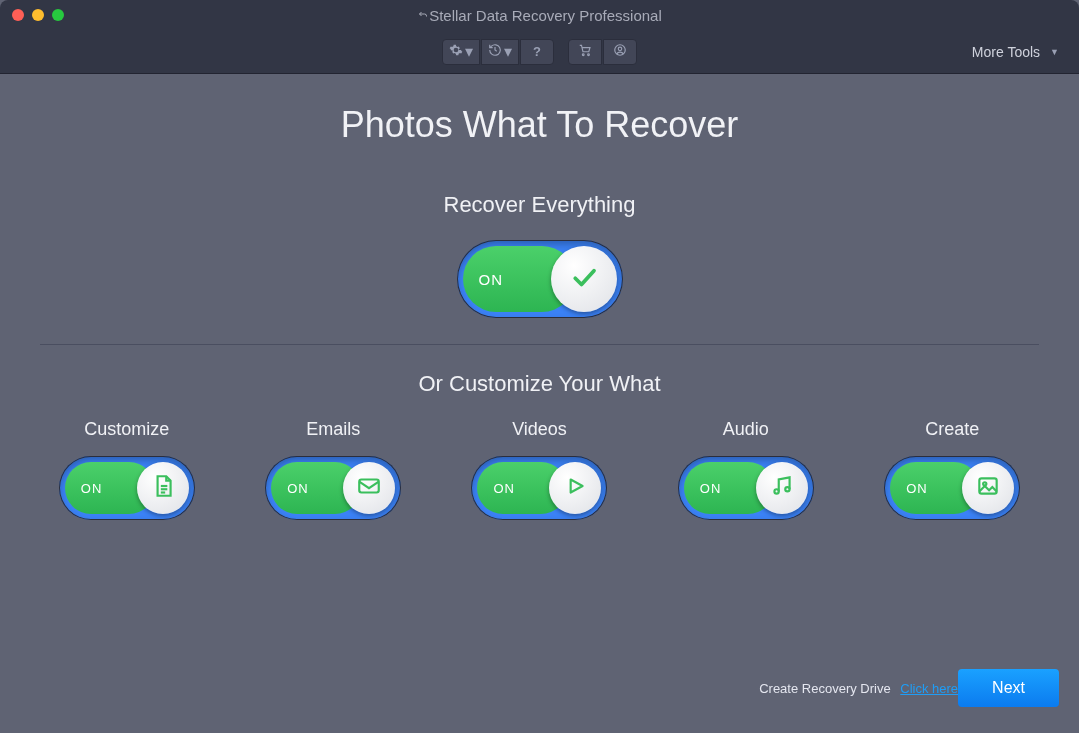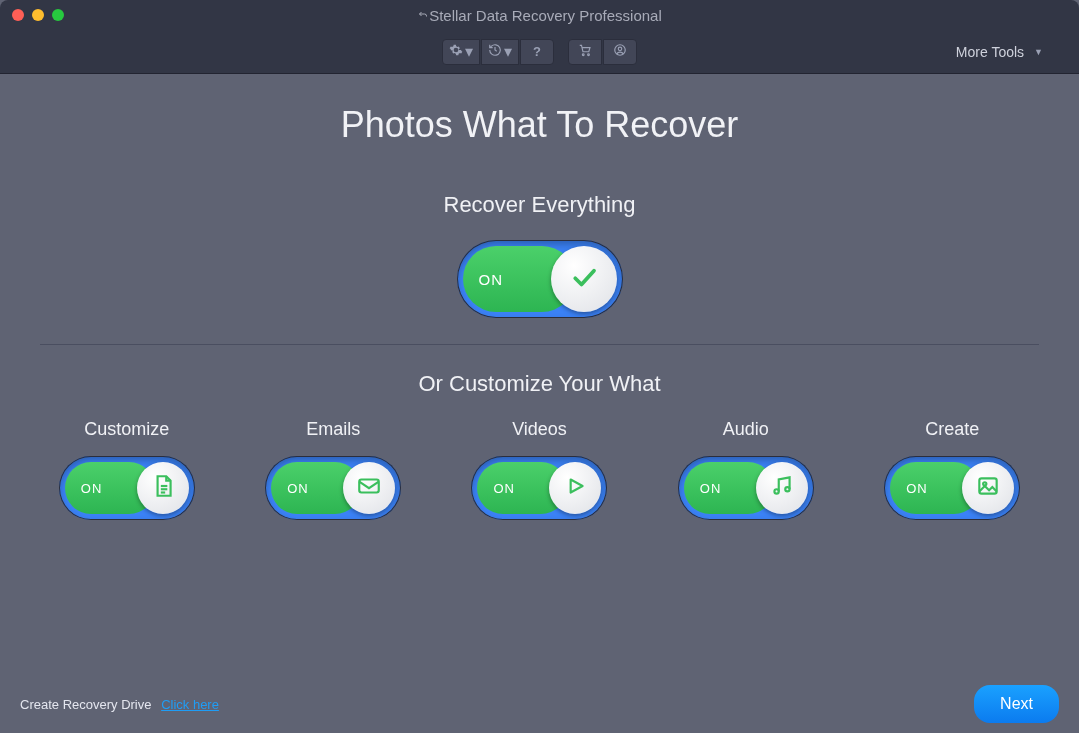--- a/index.html
+++ b/index.html
@@ -64,21 +64,21 @@
     color: #9aa0b4;
     cursor: pointer;
     padding: 0 6px;
   }
   .tb-btn:first-child { border-top-left-radius: 4px; border-bottom-left-radius: 4px; }
   .tb-btn:last-child  { border-top-right-radius: 4px; border-bottom-right-radius: 4px; }
   .tb-btn svg { width: 14px; height: 14px; }
   .caret { margin-left: 2px; }
   .more-tools {
     position: absolute;
-    right: 36px;
+    right: 20px;
     color: #cfd2dc;
     font-size: 14px;
     display: flex; align-items: center; gap: 10px;
     cursor: pointer;
   }
   .more-tools .tri { font-size: 9px; color: #9aa0b4; }
 
   
   .main {
     padding: 30px 20px 0;
@@ -164,42 +164,42 @@
     width: 19%;
   }
   .cat-label {
     font-size: 18px;
     color: #f0f1f5;
   }
 
   
   .footer {
     position: absolute;
-    left: 0; right: 0; bottom: 10px;
-    display: flex;
-    justify-content: space-between;
+    left: 0; right: 0; bottom: 26px;
+    display: flex;
+    justify-content: flex-end;
     align-items: center;
     padding: 0 20px;
   }
   .recovery-drive {
     font-size: 13px;
     color: #e4e6ef;
   }
   .recovery-drive a {
     color: #1f9df5;
     text-decoration: underline;
     margin-left: 6px;
     cursor: pointer;
   }
   .next-btn {
     background: linear-gradient(180deg,#1aa1ff,#0b7bef);
     color: #ffffff;
     border: none;
-    border-radius: 16px;
-    padding: 10px 26px;
+    border-radius: 4px;
+    padding: 10px 34px;
     font-size: 16px;
     cursor: pointer;
   }
 </style>
 </head>
 <body>
 
 <div class="titlebar">
   <div class="traffic-lights">
     <div class="tl red"></div>

